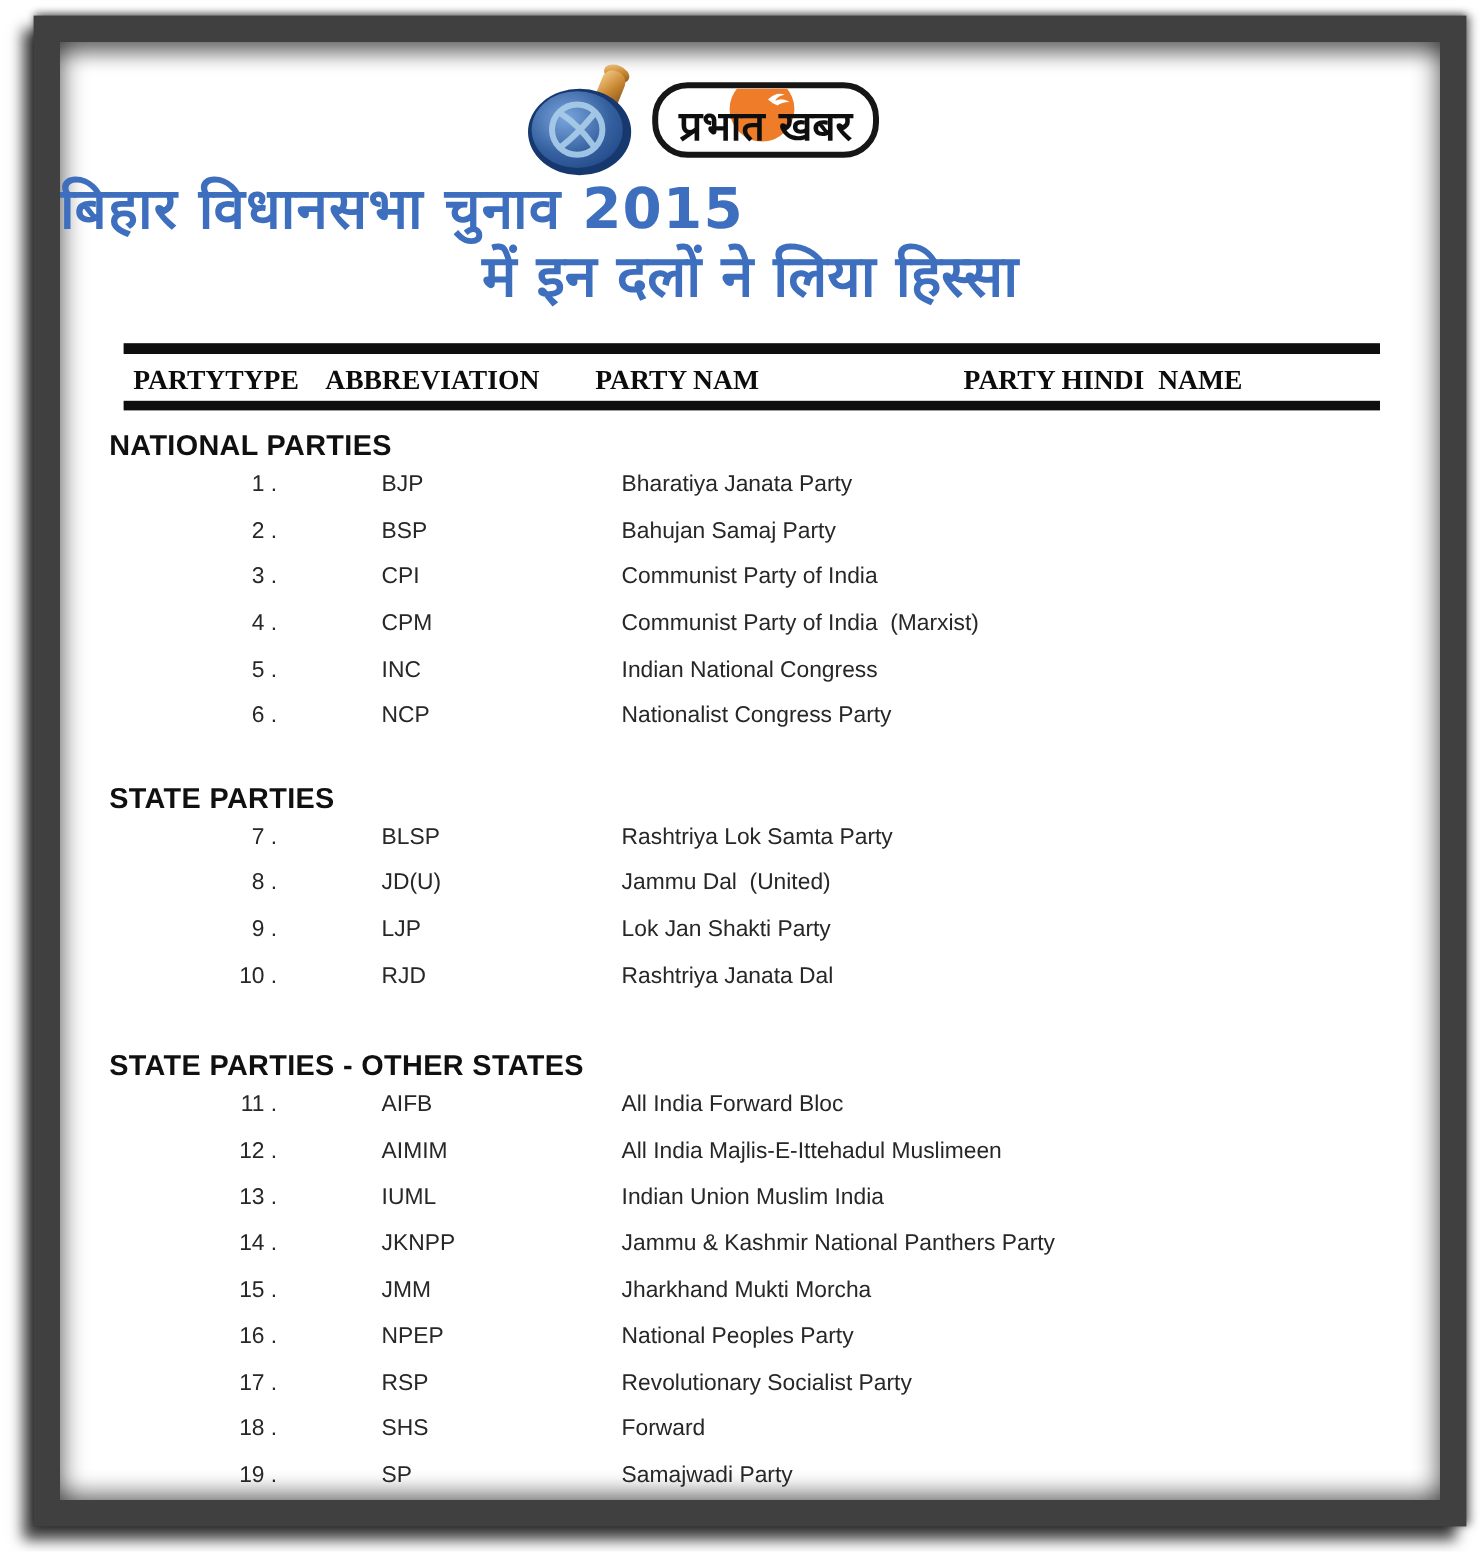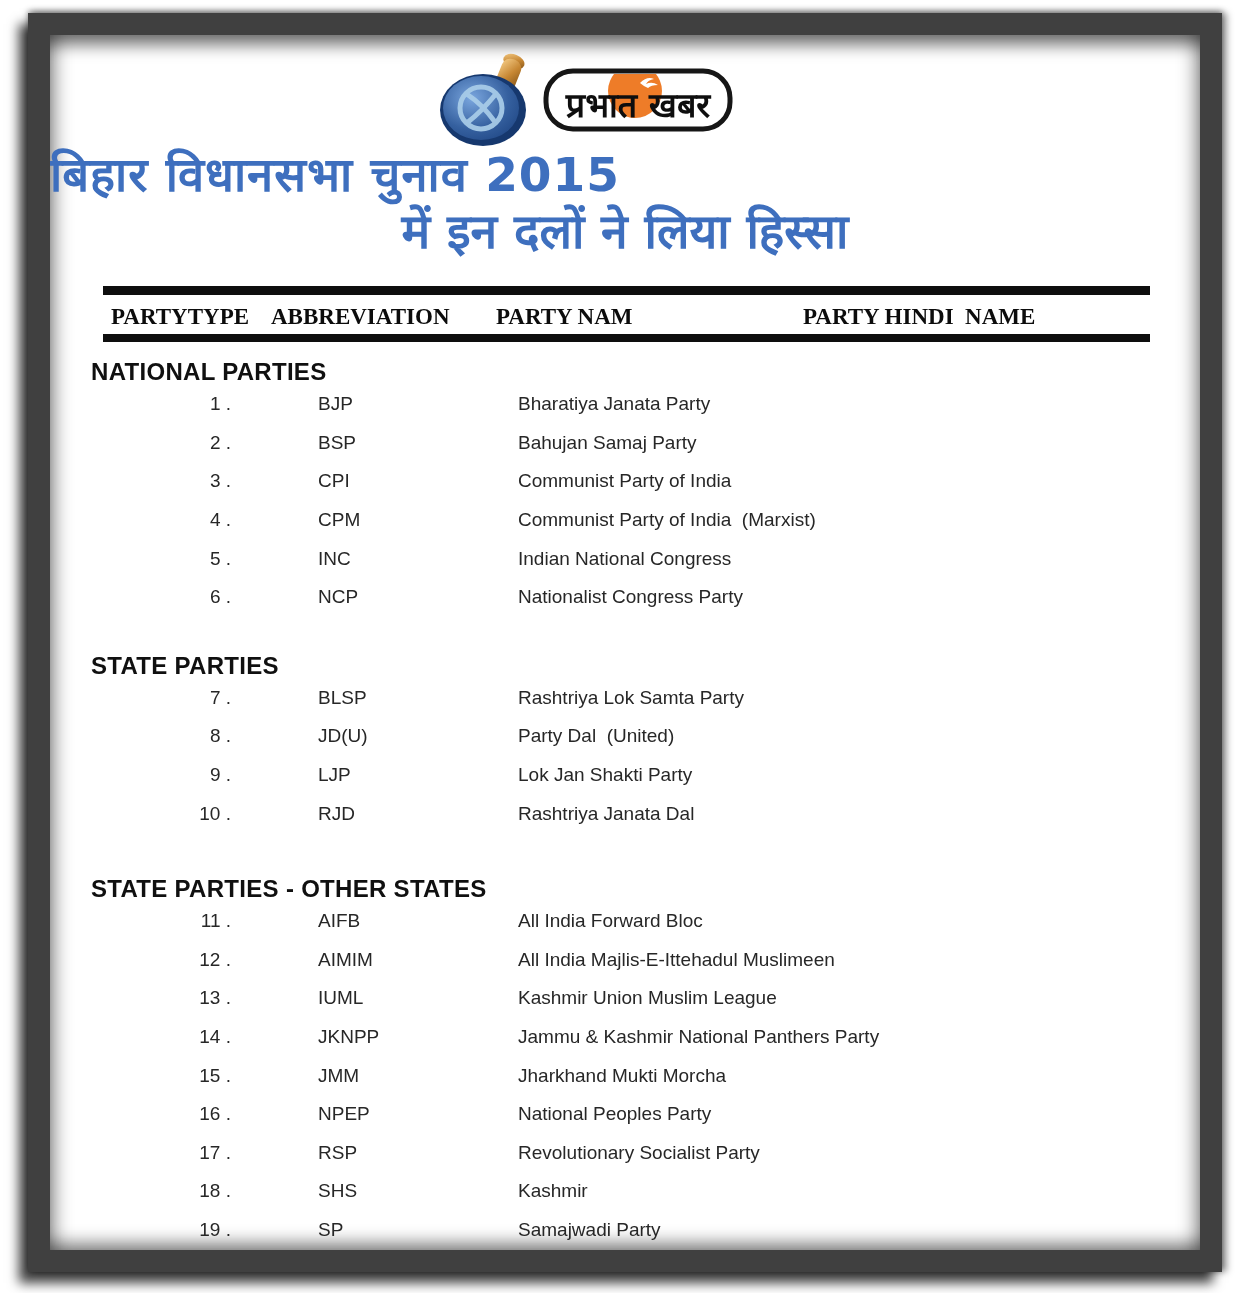--- a/index.html
+++ b/index.html
@@ -174,21 +174,21 @@
   <div class="trow">
     <span class="num">7 .</span>
     <span class="abbr">BLSP</span>
     <span class="name">Rashtriya Lok Samta Party</span>
     <span class="hindi"></span>
   </div>
 
   <div class="trow">
     <span class="num">8 .</span>
     <span class="abbr">JD(U)</span>
-    <span class="name">Party Dal  (United)</span>
+    <span class="name">Jammu Dal  (United)</span>
     <span class="hindi"></span>
   </div>
 
   <div class="trow">
     <span class="num">9 .</span>
     <span class="abbr">LJP</span>
     <span class="name">Lok Jan Shakti Party</span>
     <span class="hindi"></span>
   </div>
 
@@ -214,21 +214,21 @@
   <div class="trow">
     <span class="num">12 .</span>
     <span class="abbr">AIMIM</span>
     <span class="name">All India Majlis-E-Ittehadul Muslimeen</span>
     <span class="hindi"></span>
   </div>
 
   <div class="trow">
     <span class="num">13 .</span>
     <span class="abbr">IUML</span>
-    <span class="name">Kashmir Union Muslim League</span>
+    <span class="name">Indian Union Muslim India</span>
     <span class="hindi"></span>
   </div>
 
   <div class="trow">
     <span class="num">14 .</span>
     <span class="abbr">JKNPP</span>
     <span class="name">Jammu &amp; Kashmir National Panthers Party</span>
     <span class="hindi"></span>
   </div>
 
@@ -249,21 +249,21 @@
   <div class="trow">
     <span class="num">17 .</span>
     <span class="abbr">RSP</span>
     <span class="name">Revolutionary Socialist Party</span>
     <span class="hindi"></span>
   </div>
 
   <div class="trow">
     <span class="num">18 .</span>
     <span class="abbr">SHS</span>
-    <span class="name">Kashmir</span>
+    <span class="name">Forward</span>
     <span class="hindi"></span>
   </div>
 
   <div class="trow">
     <span class="num">19 .</span>
     <span class="abbr">SP</span>
     <span class="name">Samajwadi Party</span>
     <span class="hindi"></span>
   </div>
 </div>

